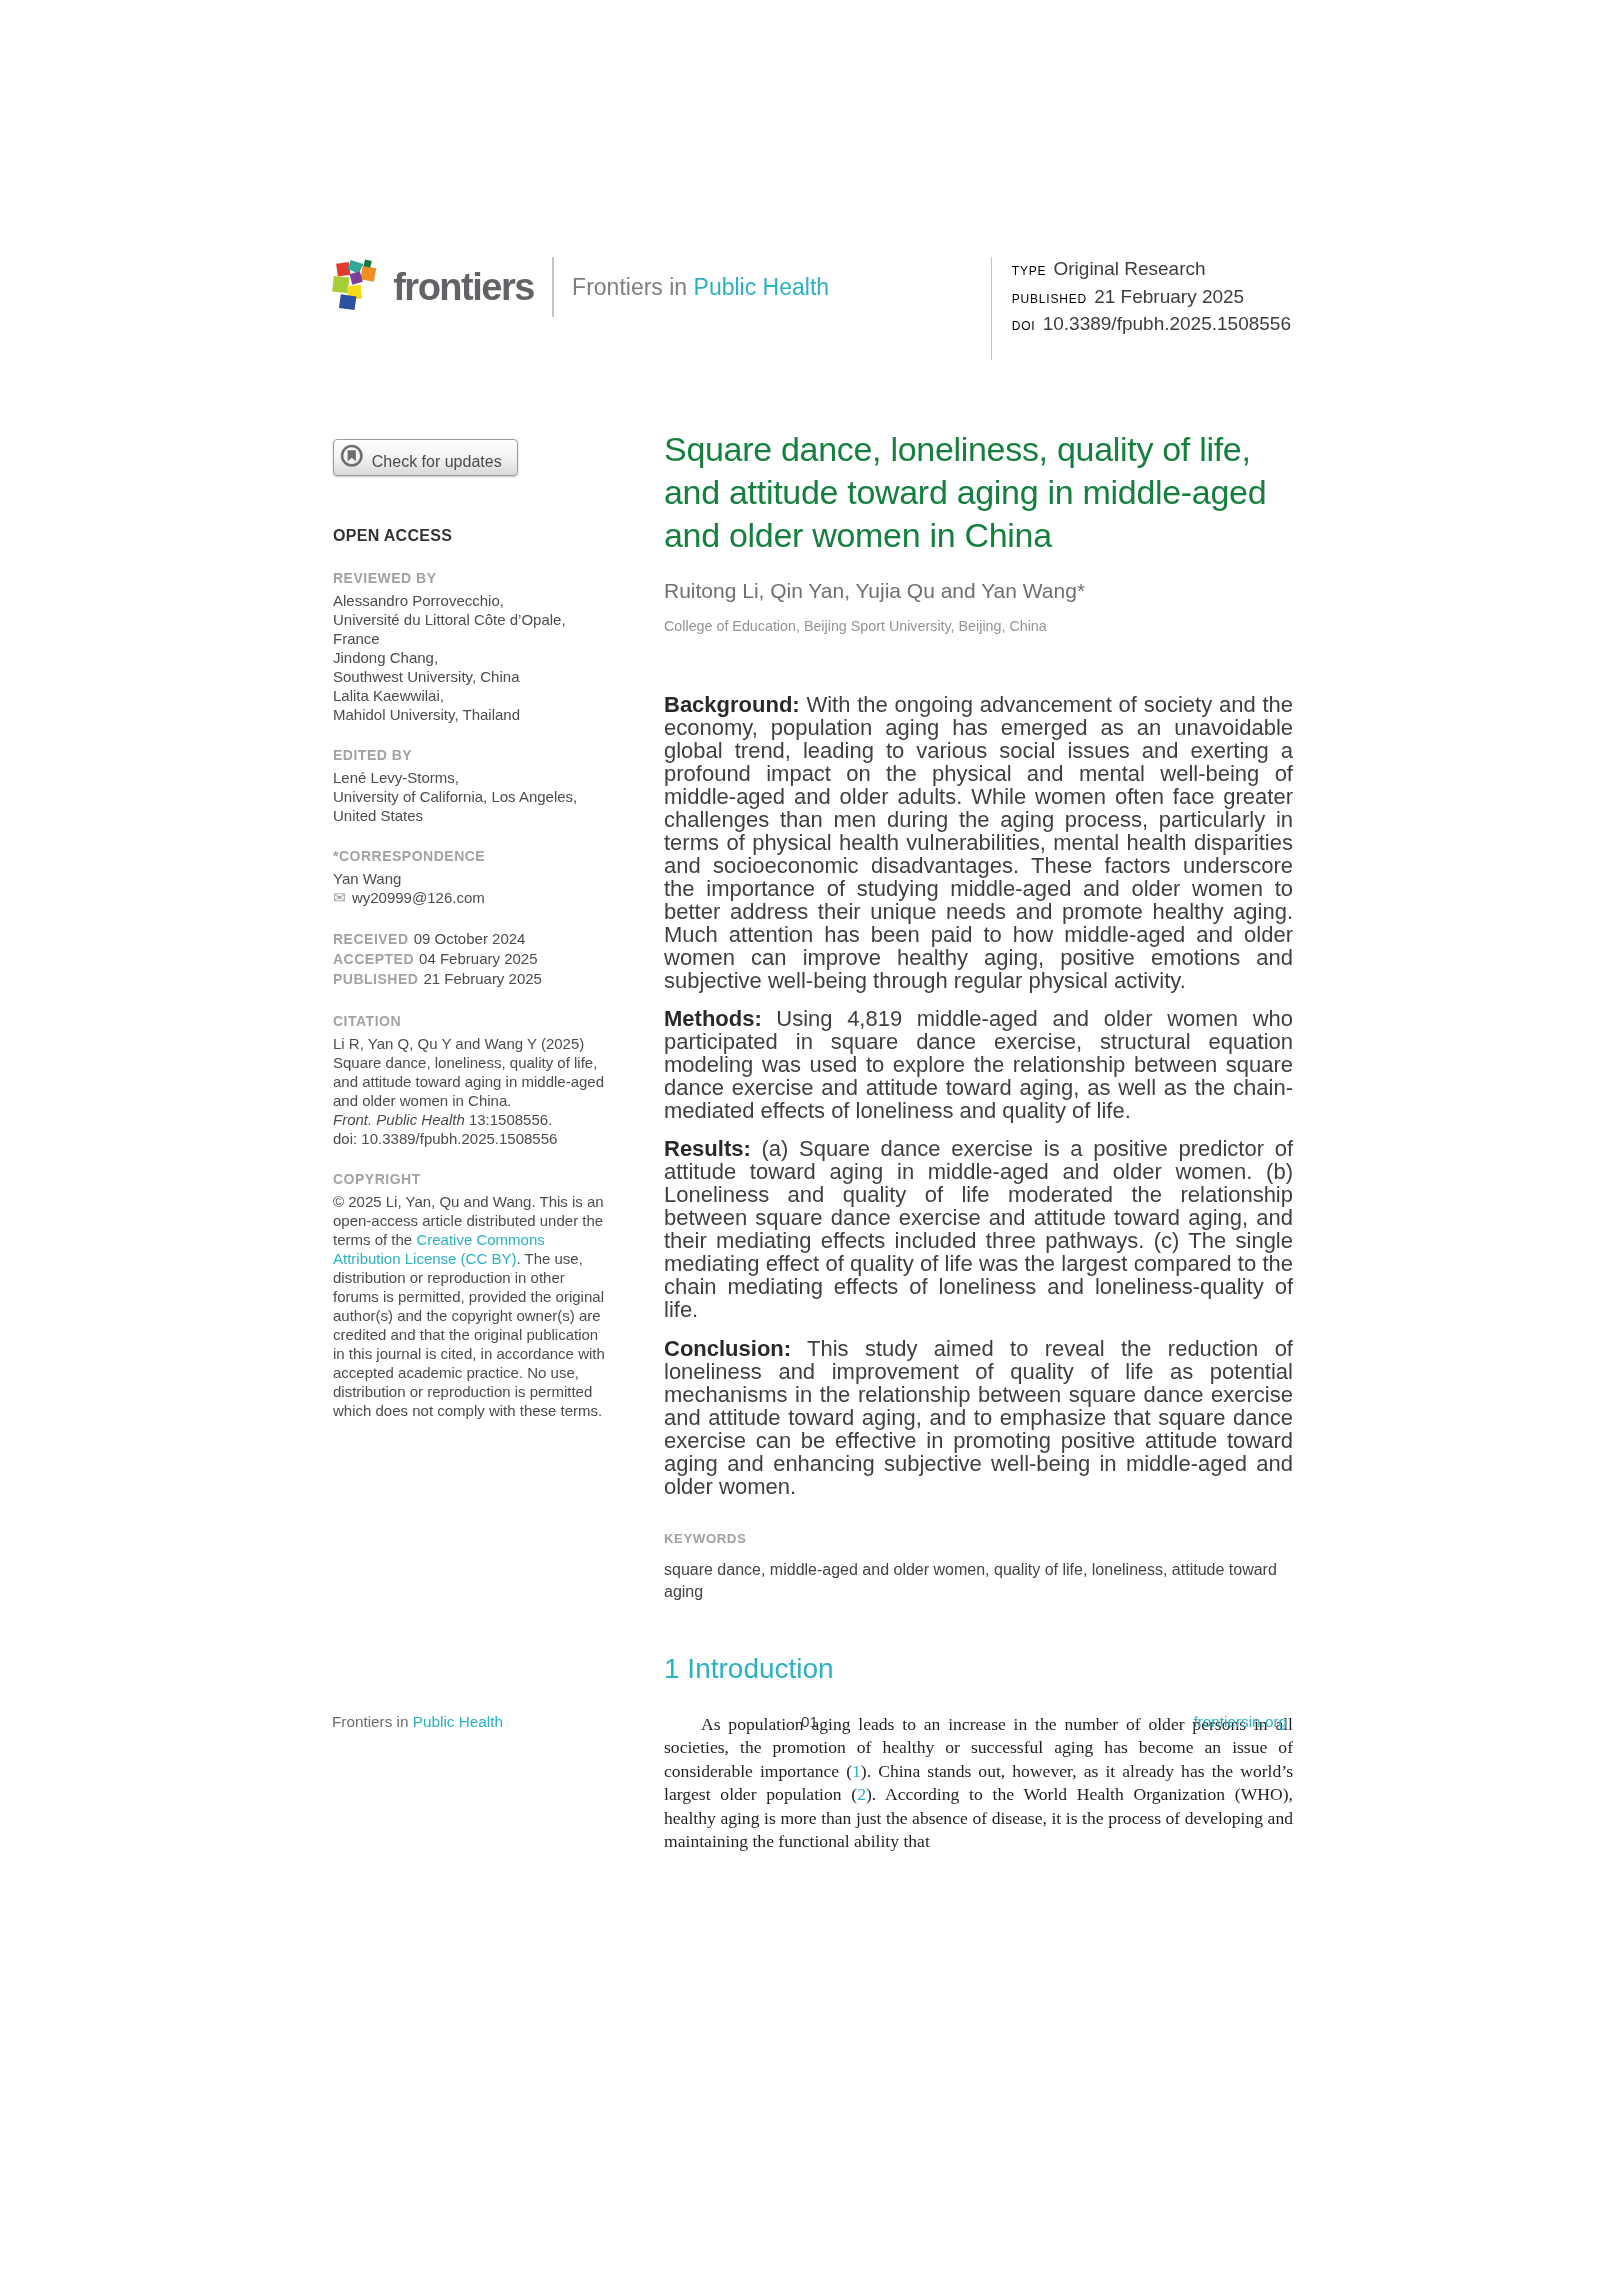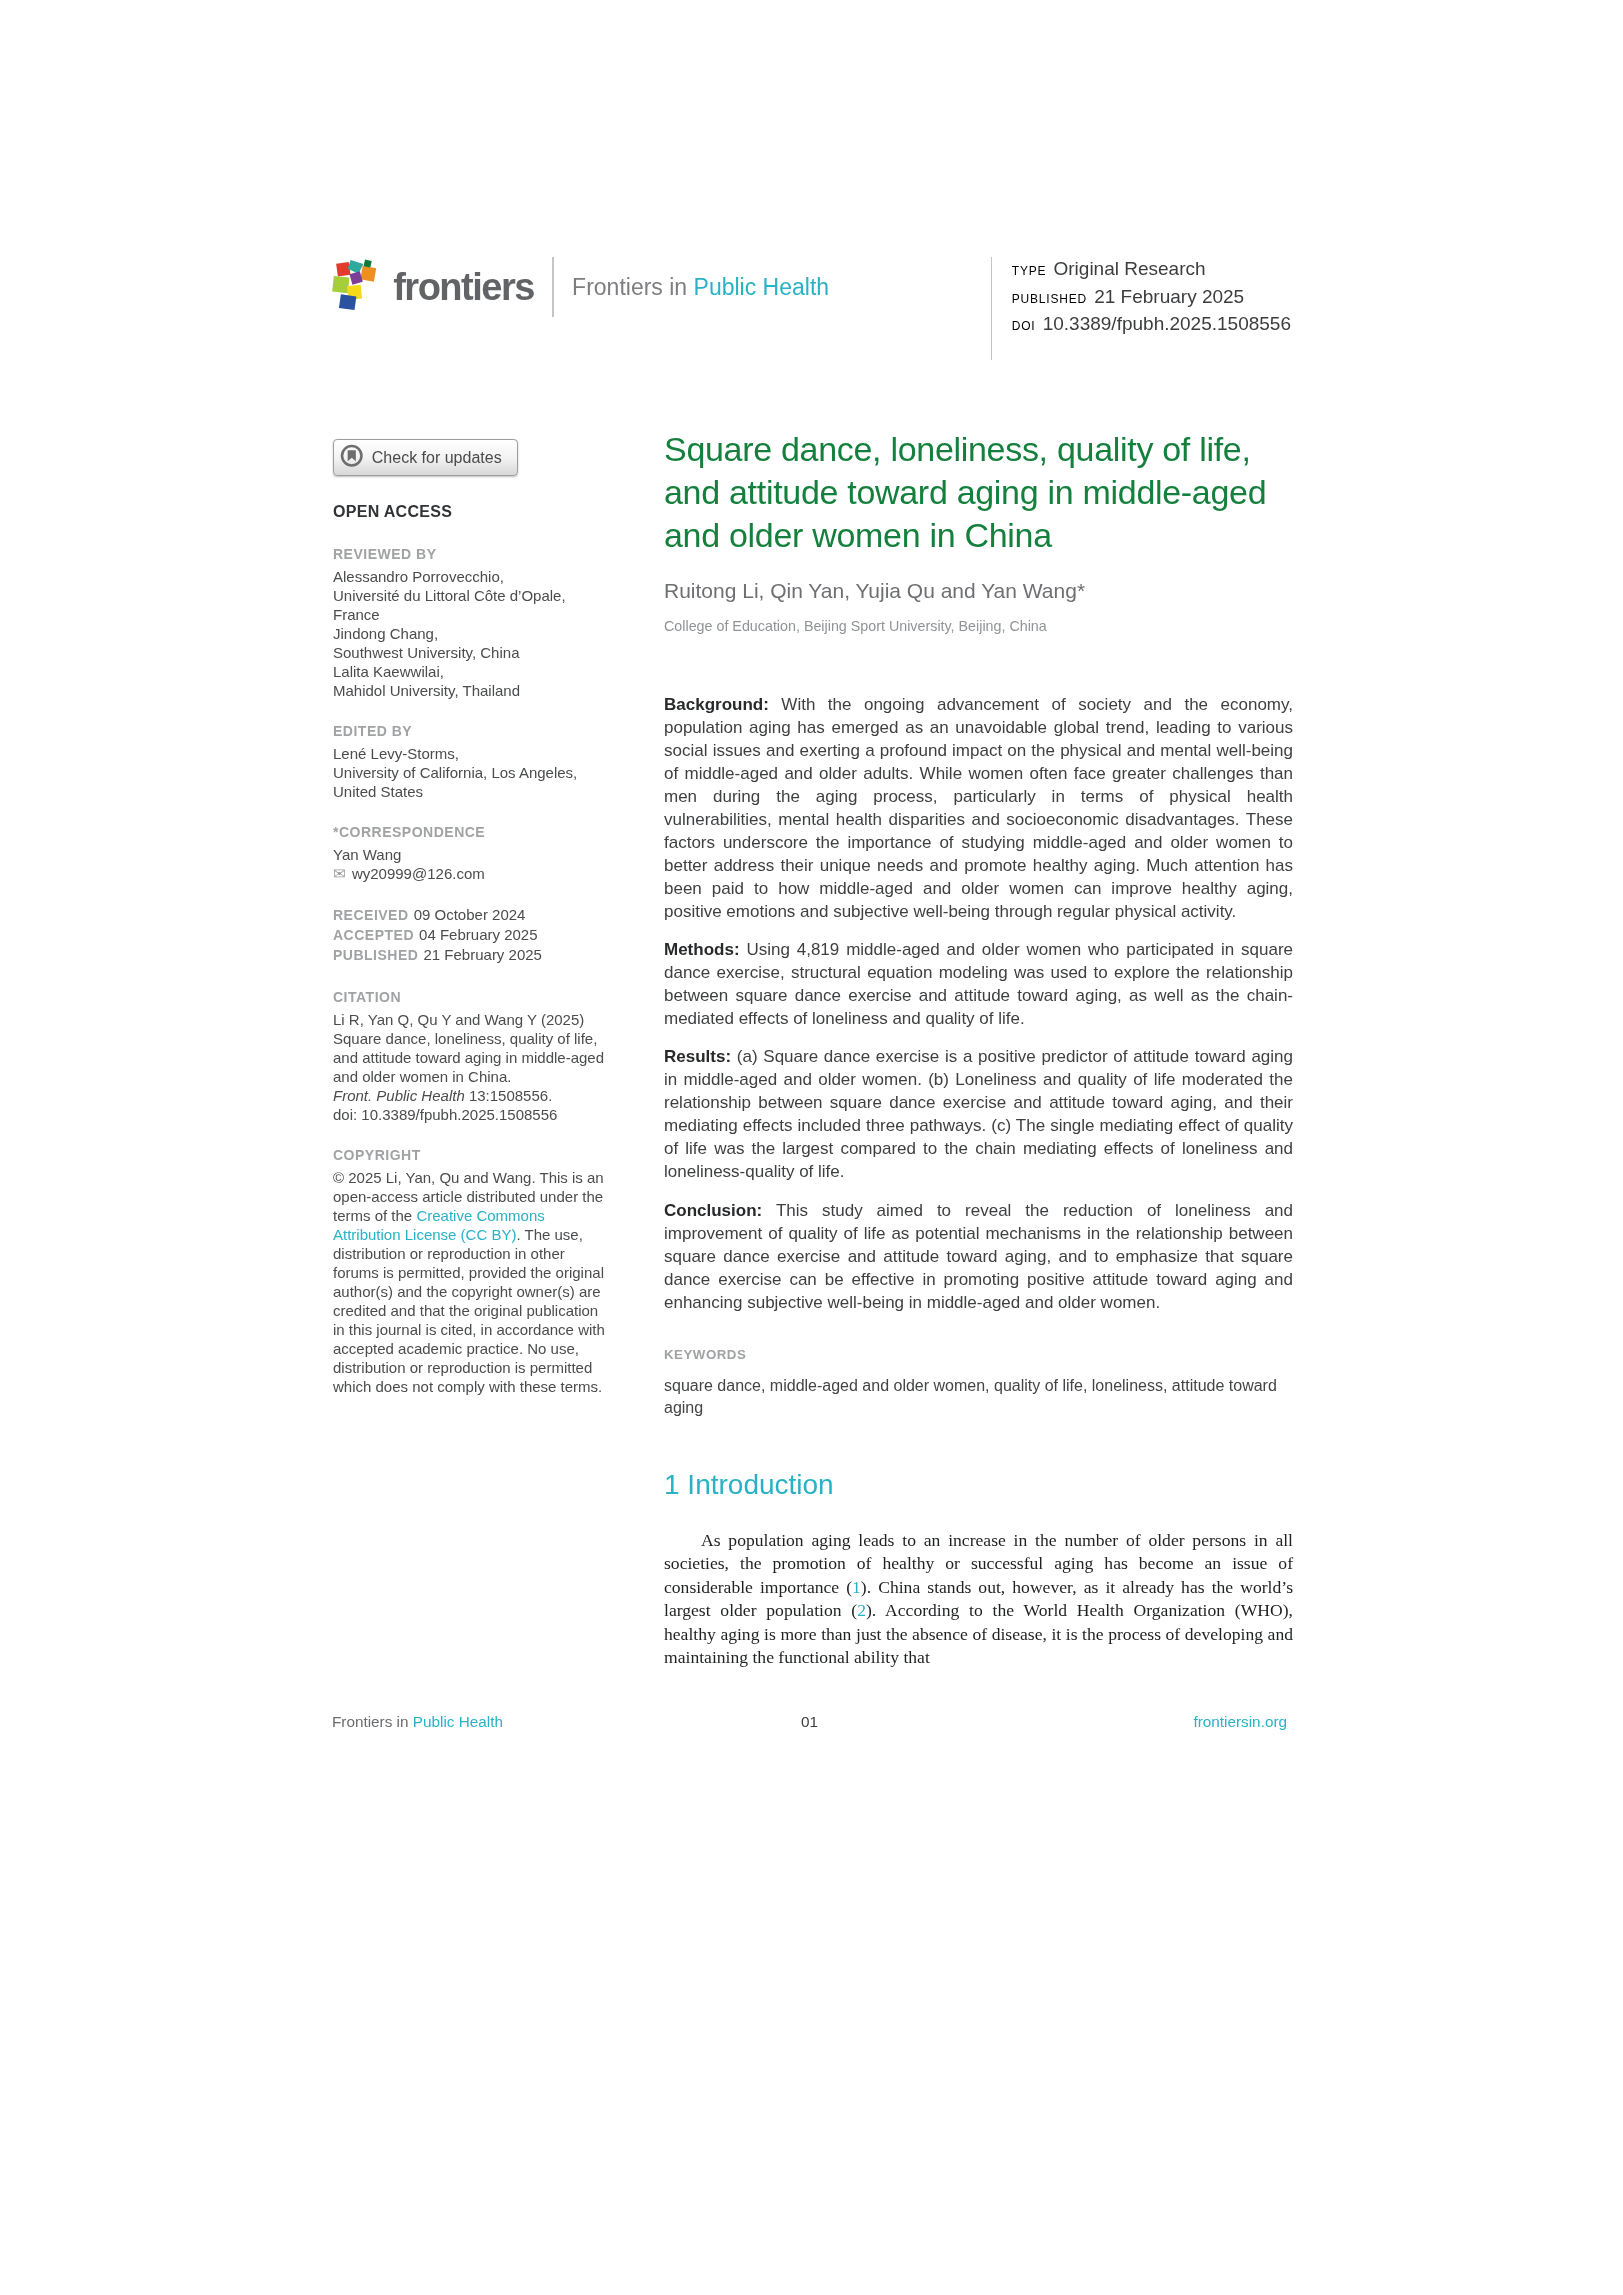--- a/index.html
+++ b/index.html
@@ -14,38 +14,38 @@
   .hdr-left{display:flex;align-items:center;}
   .brand{font-size:38px;font-weight:bold;color:#626366;letter-spacing:-1.5px;margin-left:11.2px;}
   .hdr-vline{width:1.5px;height:60px;background:#c4c5c7;margin:0 18.4px;}
   .journal{font-size:23px;color:#7d7e81;}
   .hdr-right{border-left:1.5px solid #c4c5c7;padding:2px 0 22.5px 19.4px;display:flex;flex-direction:column;gap:4.6px;}
   .meta-row{line-height:19px;white-space:nowrap;}
   .meta-lbl{font-size:12px;color:#000000;letter-spacing:0.8px;margin-right:7.2px;}
   .meta-val{font-size:19px;color:#3c3d3f;}
   
   .sidebar{position:absolute;left:333px;top:439px;width:280px;font-size:15px;line-height:19px;color:#4b4c4e;}
-  .btn-updates{display:inline-flex;align-items:center;gap:8.2px;padding:3.6px 15.3px 3.6px 6.1px;
+  .btn-updates{display:inline-flex;align-items:flex-end;gap:8.2px;padding:3.6px 15.3px 3.6px 6.1px;
     border:1px solid #9d9d9d;border-radius:4.1px;cursor:pointer;
     background:linear-gradient(180deg,#ffffff 0%,#f3f3f3 50%,#d8d8d8 100%);
-    box-shadow:0 1px 2px rgba(0,0,0,.25);font-size:16px;color:#4a4a4a;margin-bottom:26px;}
+    box-shadow:0 1px 2px rgba(0,0,0,.25);font-size:16px;color:#4a4a4a;margin-bottom:50px;}
   .oa{font-weight:bold;font-size:16px;color:#323336;letter-spacing:0.3px;margin-bottom:24.5px;}
   .grp{margin-bottom:22.5px;}
   .grp-lbl{font-weight:bold;font-size:14px;color:#a0a2a4;letter-spacing:0.5px;margin-bottom:2.6px;}
   .mail-row{display:flex;align-items:center;gap:6.1px;}
   .mail-glyph{font-size:15.3px;color:#9a9c9e;}
   .date-lbl{font-weight:bold;font-size:14px;color:#a0a2a4;letter-spacing:0.5px;margin-right:5.1px;}
   .cite-journal{font-style:italic;}
   .cc-link{color:#29b1c5;cursor:pointer;}
   
   .main{position:absolute;left:664px;top:428px;width:629px;}
   .title{font-size:34px;line-height:43px;font-weight:500;color:#15803d;letter-spacing:-0.3px;}
   .authors{margin-top:21.5px;font-size:21px;color:#6e6f72;}
   .affil{margin-top:15.3px;font-size:14.3px;color:#919396;}
-  .abstract{margin-top:59px;text-align:justify;font-size:17px;line-height:23px;color:#3e3f41;}
+  .abstract{margin-top:59px;text-align:justify;font-size:22px;line-height:23px;color:#3e3f41;}
   .abstract p{margin:0 0 15.3px 0;}
   .lead{font-weight:bold;color:#28292b;}
   .kw{margin-top:33px;}
   .kw-lbl{font-weight:bold;font-size:13.3px;color:#a0a2a4;letter-spacing:0.5px;}
   .kw-text{margin-top:13.3px;font-size:16px;line-height:22px;color:#434446;}
   .intro-h{margin-top:50px;font-size:28px;font-weight:500;color:#29b1c5;}
   .intro-p{margin-top:28px;font-family:"Liberation Serif",serif;font-size:17.6px;line-height:23.5px;
     text-align:justify;text-indent:37px;color:#1f2022;}
   .ref{color:#29b1c5;cursor:pointer;}
   

